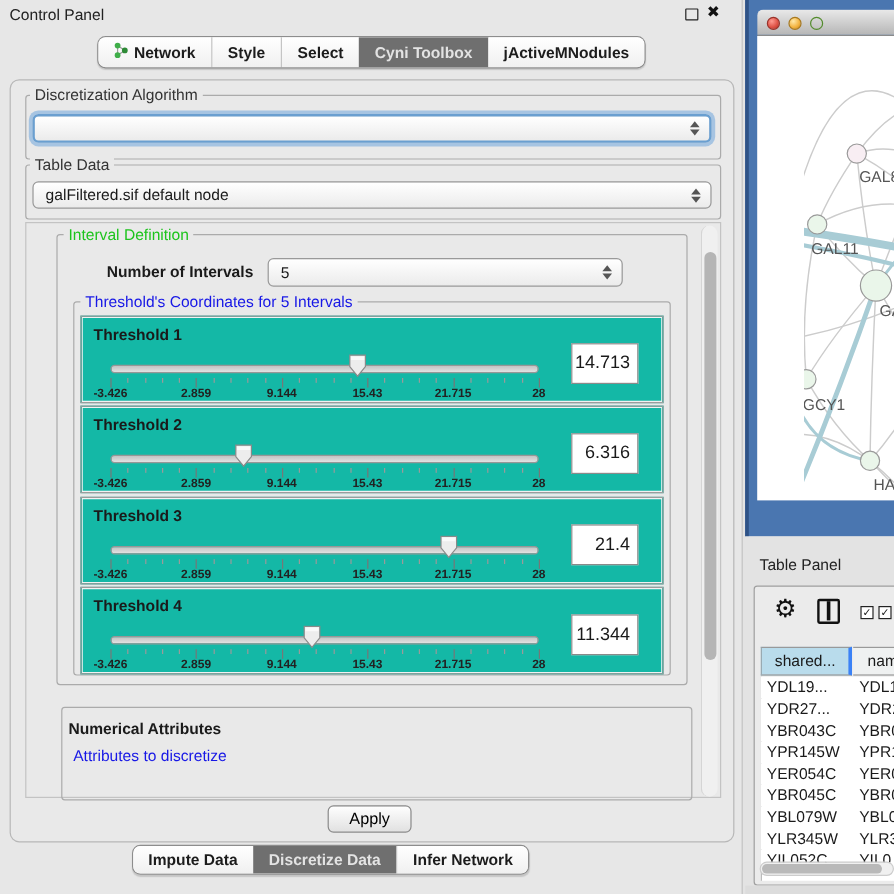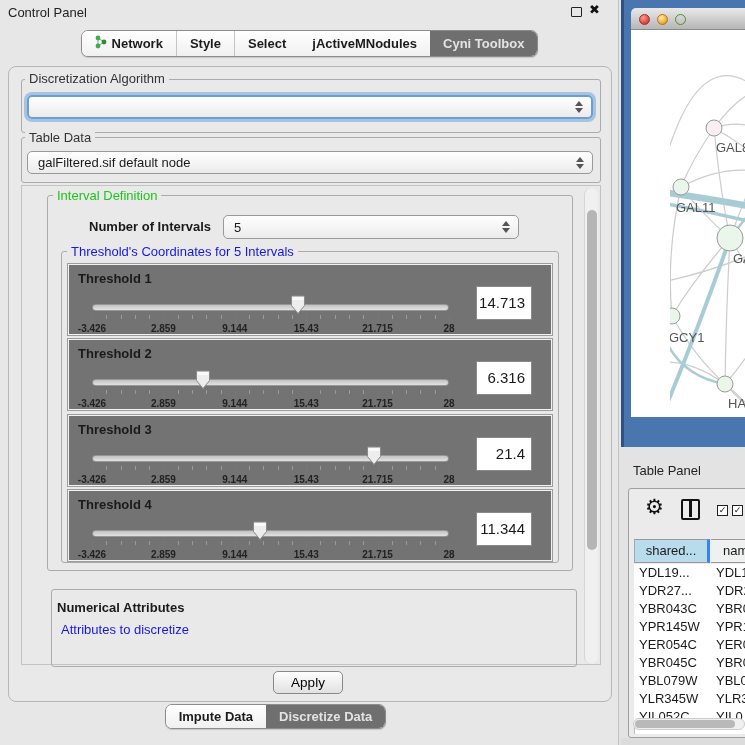--- a/index.html
+++ b/index.html
@@ -27,21 +27,21 @@
   .combo{position:absolute;background:linear-gradient(#ffffff,#ebebeb);border:1px solid #999;
          border-radius:5px;font-size:13px;display:flex;align-items:center;padding-left:10px;}
   .combo .arrows{position:absolute;right:8px;top:50%;transform:translateY(-50%);display:flex;flex-direction:column;gap:2px;}
   .combo .arrows i{display:block;width:0;height:0;border-left:4px solid transparent;border-right:4px solid transparent;}
   .combo .arrows i.up{border-bottom:5px solid #555;}
   .combo .arrows i.dn{border-top:5px solid #555;}
   .combo.focus{border:2px solid #6a9fd0;box-shadow:0 0 0 3px rgba(100,160,220,.5);}
   .scrollpanel{position:absolute;left:12px;top:118px;width:580px;height:480px;border:1px solid #c3c3c3;background:#e9e9e9;}
   .vtrack{position:absolute;right:2px;top:2px;width:14px;height:476px;background:#f0f0f0;border-left:1px solid #d5d5d5;border-radius:7px;}
   .vthumb{position:absolute;left:2px;top:22px;width:10px;height:340px;background:#b5b5b5;border-radius:6px;}
-  .tbox{position:absolute;left:58px;width:486px;height:73px;background:#737373;border:1px solid #9c9c9c;box-shadow:inset 0 0 0 1px #f2f2f2;}
+  .tbox{position:absolute;left:58px;width:486px;height:73px;background:#14b8a6;border:1px solid #9c9c9c;box-shadow:inset 0 0 0 1px #f2f2f2;}
   .tbox .tlabel{position:absolute;left:10px;top:7px;font-size:13px;font-weight:bold;}
   .track{position:absolute;left:24px;top:40px;width:357px;height:7px;border:1px solid #979797;border-radius:4px;
          background:linear-gradient(#c3c3c3,#e2e2e2);}
   .handle{position:absolute;top:31px;}
   .tick{position:absolute;width:1px;background:#8a8a8a;}
   .ticklabel{position:absolute;top:59px;width:60px;text-align:center;font-size:10px;font-weight:bold;color:#222;}
   .valuebox{position:absolute;left:408px;top:22px;width:56px;height:34px;background:#fff;border:1px solid #8a8a8a;
             font-size:15px;text-align:right;line-height:32px;padding-right:6px;}
   .list{position:absolute;background:#fff;border:1px solid #9a9a9a;overflow:hidden;}
   .list .item{font-size:13px;padding:1px 0 1px 7px;line-height:14px;}
@@ -99,25 +99,25 @@
               <circle cx="9" cy="7" r="2.4" fill="#2d8a36"></circle>
           </svg></span>
         <span>Network</span>
       </div>
       <div class="tab sep">
           <span>Style</span>
         </div>
       <div class="tab sep">
           <span>Select</span>
         </div>
+      <div class="tab sel">
+          <span>Cyni Toolbox</span>
+        </div>
       <div class="tab">
           <span>jActiveMNodules</span>
-        </div>
-      <div class="tab sel">
-          <span>Cyni Toolbox</span>
         </div>
     </div>
   </div>
 
   <div class="main">
 
     <div class="group" style="left:12px;top:12px;width:580px;height:54px;"></div>
     <div class="glabel" style="left:16px;top:4px;color:#333;">Discretization Algorithm</div>
     <div class="combo focus" style="left:18px;top:28px;width:566px;height:24px;">
       <span class="arrows">
@@ -329,20 +329,23 @@
     <button class="applybtn">Apply</button>
   </div>
 
   <div class="btabs">
     <div class="pill">
       <div class="tab">
           <span>Impute Data</span>
         </div>
       <div class="tab sel">
           <span>Discretize Data</span>
+        </div>
+      <div class="tab sep">
+          <span>Infer Network</span>
         </div>
     </div>
   </div>
 </div>
 
 <div class="netwin">
   <div class="net-title">
     <div class="light" style="left:8px;background:radial-gradient(circle at 35% 30%,#ff9a90,#dd4f43 60%,#a33228);border:1px solid #99322a;"></div>
     <div class="light" style="left:26px;background:radial-gradient(circle at 35% 30%,#ffe9a8,#f2b13c 60%,#b97f22);border:1px solid #a8791f;"></div>
     <div class="light" style="left:44px;background:radial-gradient(circle at 35% 30%,#c9f0a8,#79c442 60%,#4f8c27;);border:1px solid #538c2c;"></div>

